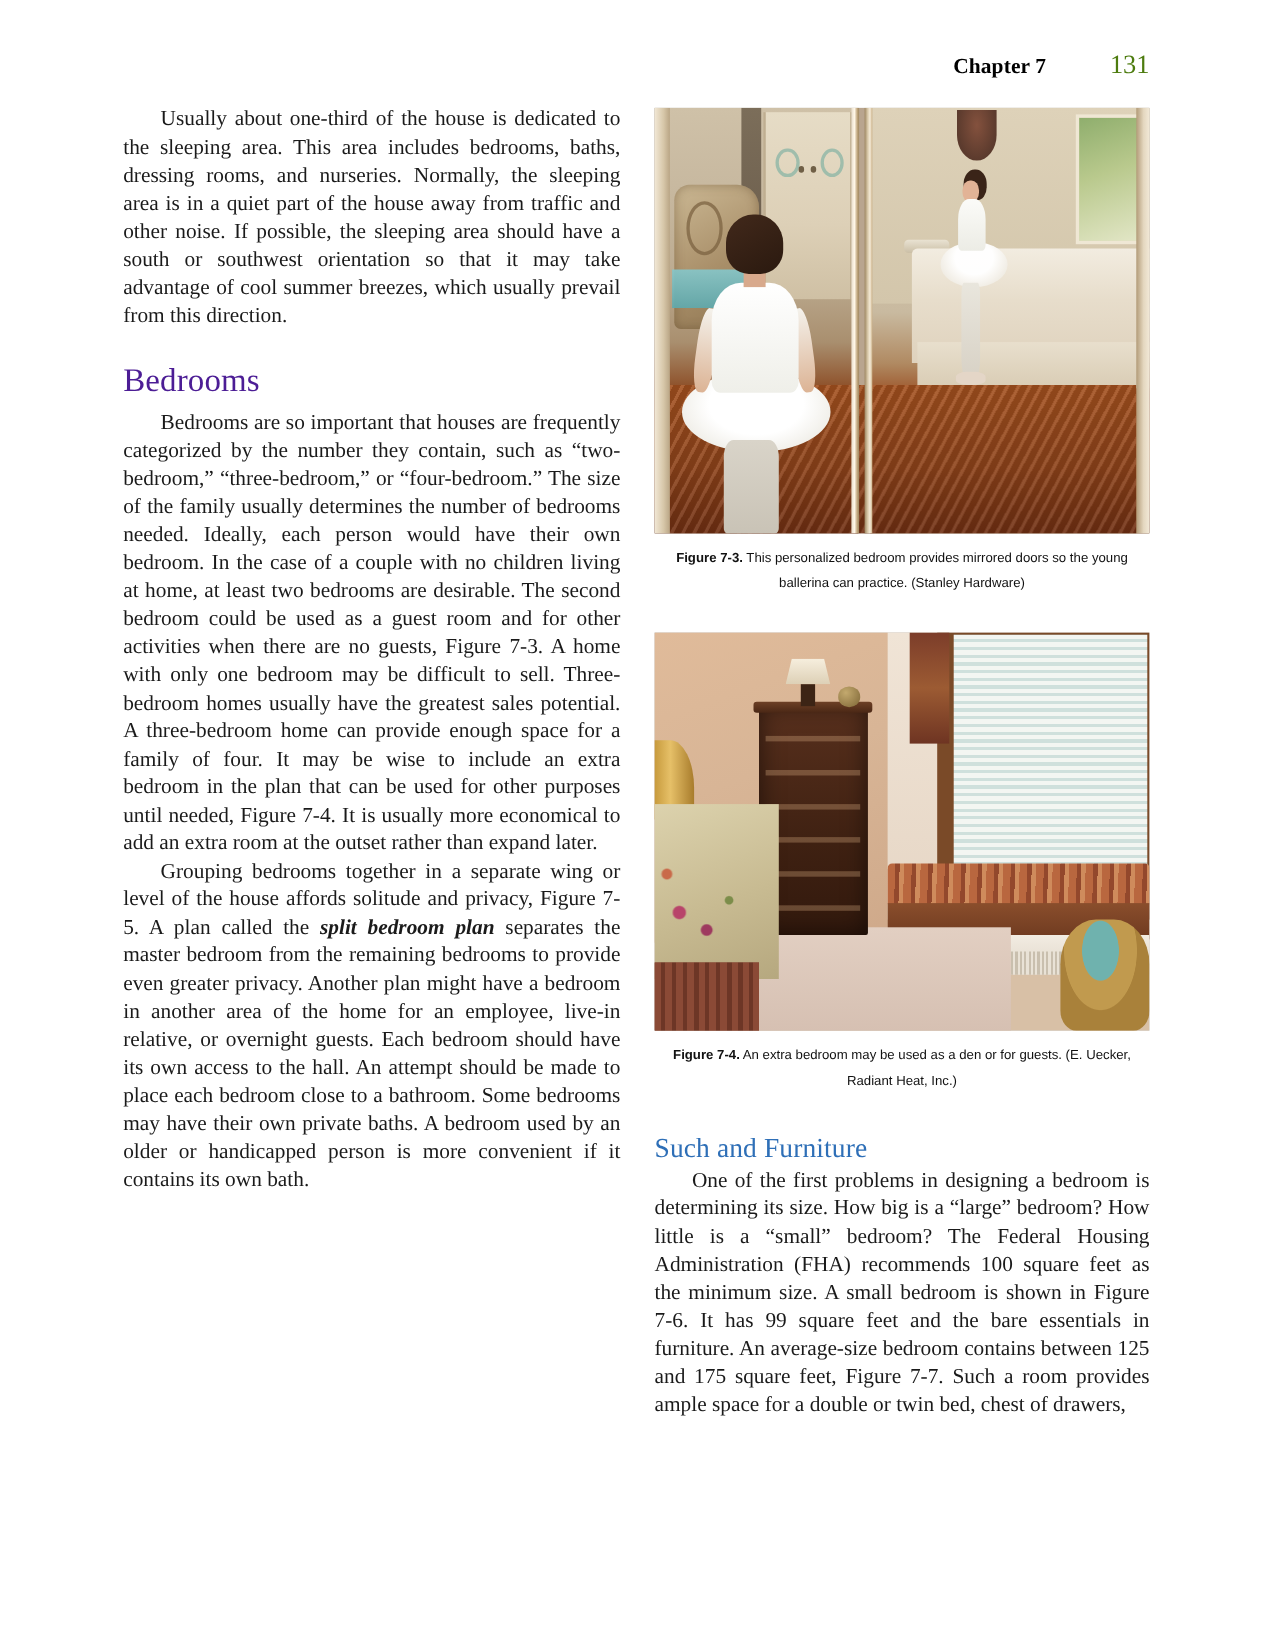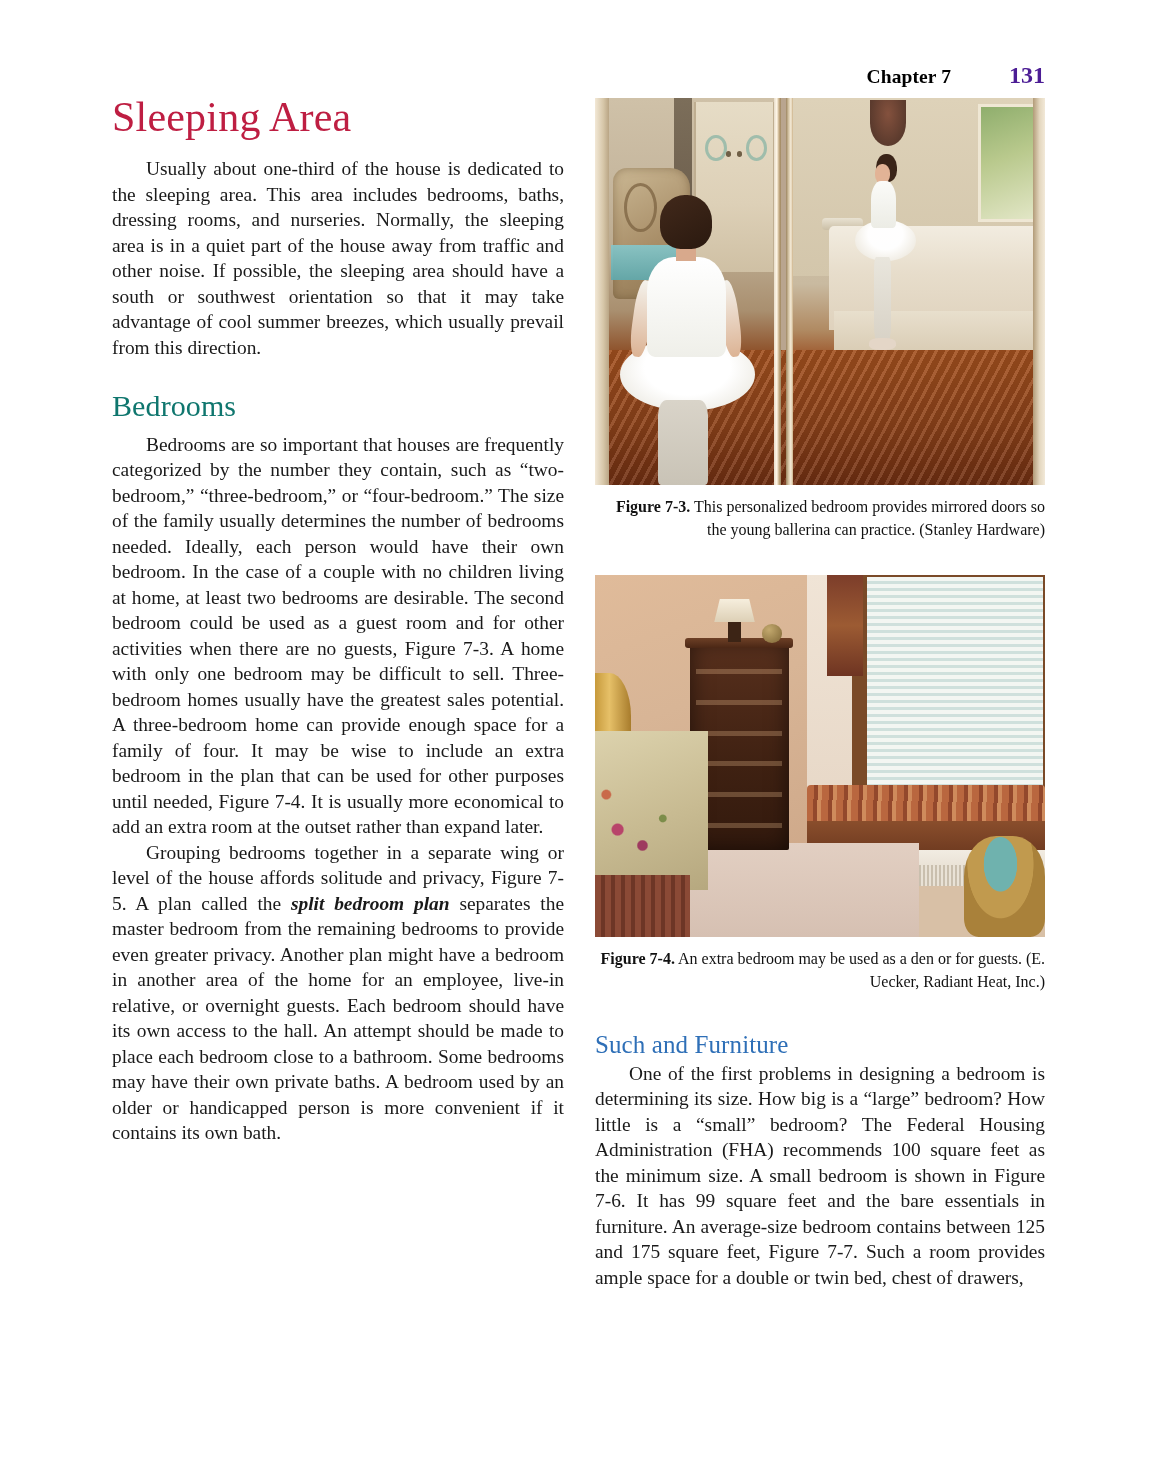--- a/index.html
+++ b/index.html
@@ -32,24 +32,23 @@
   .rh-text {
     font-size: 19.5px;
     font-weight: bold;
     color: #000000;
     letter-spacing: 0.1px;
     white-space: nowrap;
   }
   .rh-chapter { margin-right: 16px; }
   .rh-folio {
     font-size: 24px;
-    font-weight: bold;
-    color: #4c1d95;
+    font-weight: normal;
+    color: #4d7c0f;
     margin-left: 42px;
-    margin-top: 16px;
   }
 
   
   .col-left {
     position: absolute;
     left: 112px;
     top: 96px;
     width: 452px;
   }
   .col-right {
@@ -66,21 +65,21 @@
     font-weight: normal;
     line-height: 1.0;
     color: #BE1E42;
     letter-spacing: 0.2px;
   }
   h2.head-sub {
     margin: 30px 0 10px 0;
     font-size: 30px;
     font-weight: normal;
     line-height: 1.05;
-    color: #0f766e;
+    color: #4c1d95;
     letter-spacing: 0.1px;
   }
   h2.head-sub-blue {
     margin: 0 0 2px 0;
     font-size: 25px;
     font-weight: normal;
     line-height: 1.1;
     color: #2E6FB7;
     letter-spacing: 0.1px;
   }
@@ -104,25 +103,25 @@
     width: 450px;
     display: block;
     position: relative;
     overflow: hidden;
     background: #cfcfcf;
   }
   .fig-1 { height: 387px; }
   .fig-2 { height: 362px; }
   .fig-caption {
     margin-top: 11px;
-    font-family: Liberation Serif, serif;
-    font-size: 16px;
+    font-family: Liberation Sans, sans-serif;
+    font-size: 12px;
     line-height: 22.5px;
     color: #111111;
-    text-align: right;
+    text-align: center;
   }
   .fig-caption .fignum { font-weight: bold; }
 
   .spacer-figs { height: 34px; }
   .spacer-after-fig2 { height: 38px; }
 
   
   .ph1 { position: absolute; inset: 0; background: #b9a58f; }
   .ph1 .panelA {            
     position: absolute; left: 0; top: 0; width: 41%; height: 100%;
@@ -421,21 +420,20 @@
 
 <div class="page">
 
   <div class="running-header">
     <span class="rh-text rh-chapter">Chapter 7</span>
     <span class="rh-folio">131</span>
   </div>
 
   <div class="col-left">
 
-    <h1 class="head-main">Sleeping Area</h1>
 
     <p class="body indent">Usually about one-third of the house is dedicated to the sleeping area. This area includes bedrooms, baths, dressing rooms, and nurseries. Normally, the sleeping area is in a quiet part of the house away from traffic and other noise. If possible, the sleeping area should have a south or southwest orientation so that it may take advantage of cool summer breezes, which usually prevail from this direction.</p>
 
     <h2 class="head-sub">Bedrooms</h2>
 
     <p class="body indent">Bedrooms are so important that houses are frequently categorized by the number they contain, such as “two-bedroom,” “three-bedroom,” or “four-bedroom.” The size of the family usually determines the number of bedrooms needed. Ideally, each person would have their own bedroom. In the case of a couple with no children living at home, at least two bedrooms are desirable. The second bedroom could be used as a guest room and for other activities when there are no guests, Figure 7-3. A home with only one bedroom may be difficult to sell. Three-bedroom homes usually have the greatest sales potential. A three-bedroom home can provide enough space for a family of four. It may be wise to include an extra bedroom in the plan that can be used for other purposes until needed, Figure 7-4. It is usually more economical to add an extra room at the outset rather than expand later.</p>
 
     <p class="body indent"><span>Grouping bedrooms together in a separate wing or level of the house affords solitude and privacy, Figure 7-5. A plan called the </span><span class="bi">split bedroom plan</span><span> separates the master bedroom from the remaining bedrooms to provide even greater privacy. Another plan might have a bedroom in another area of the home for an employee, live-in relative, or overnight guests. Each bedroom should have its own access to the hall. An attempt should be made to place each bedroom close to a bathroom. Some bedrooms may have their own private baths. A bedroom used by an older or handicapped person is more convenient if it contains its own bath.</span></p>
   </div>
 

